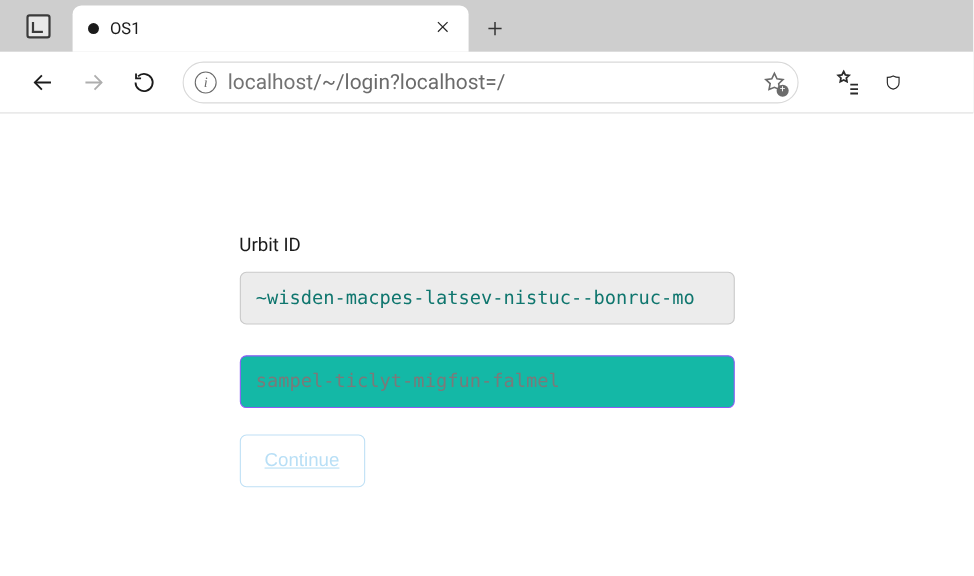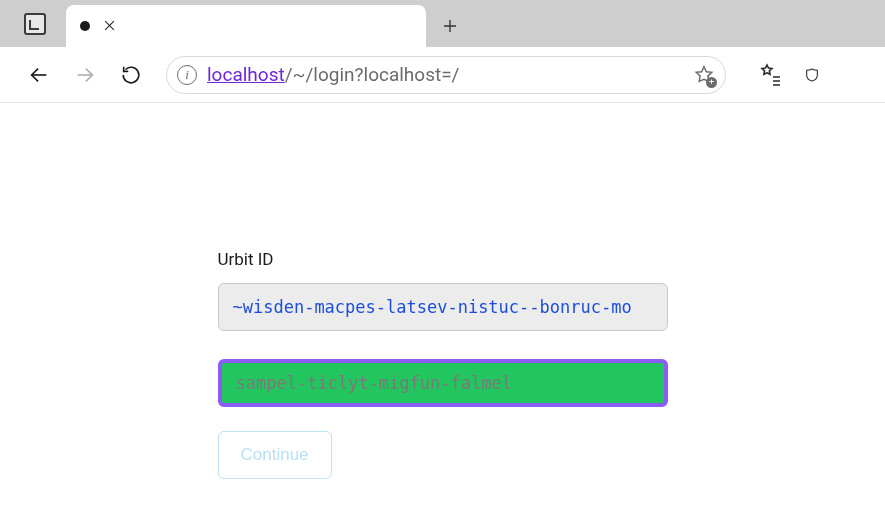--- a/index.html
+++ b/index.html
@@ -128,21 +128,21 @@
       font-family: Georgia, serif;
       font-style: italic;
     }
     .url {
       flex: 1;
       font-size: 19px;
       color: #6b6b6b;
       white-space: nowrap;
       overflow: hidden;
     }
-    .url .host { color: #6d28d9; text-decoration: underline; }
+    .url .host { color: #737373; }
     .star-plus {
       position: relative;
       width: 22px;
       height: 22px;
     }
     .star-plus svg { width: 22px; height: 22px; }
     .star-plus .plus-badge {
       position: absolute;
       right: -2px;
       bottom: -2px;
@@ -176,73 +176,74 @@
       display: flex;
       justify-content: center;
     }
     .form {
       width: 450px;
     }
     .label {
       font-size: 17px;
       color: #1b1b1b;
       margin-bottom: 14px;
-      margin-top: 36px;
     }
     .urbit-id-box {
       width: 100%;
       height: 48px;
       border: 1px solid #c9c9c9;
       border-radius: 6px;
       background: #ececec;
-      color: #1d4ed8;
+      color: #0f766e;
       font-family: ui-monospace, "SF Mono", Menlo, Consolas, monospace;
       font-size: 17px;
       display: flex;
       align-items: center;
       padding: 0 14px;
       white-space: nowrap;
       overflow: hidden;
     }
     .field-gap { height: 28px; }
     .access-key-input {
       width: 100%;
       height: 48px;
-      border: 4px solid #8b5cf6;
+      border: 1px solid #8b5cf6;
       border-radius: 6px;
-      background: #22c55e;
+      background: #14b8a6;
       font-family: ui-monospace, "SF Mono", Menlo, Consolas, monospace;
       font-size: 17px;
       padding: 0 14px;
       color: #1b1b1b;
       outline: none;
     }
     .access-key-input::placeholder { color: #7a7a7a; }
     .continue-btn {
       margin-top: 24px;
       height: 48px;
       padding: 0 22px;
       border: 1px solid #bfe0f5;
       border-radius: 6px;
       background: #fff;
       color: #b8dff6;
       font-size: 17px;
       cursor: pointer;
+      text-decoration: underline;
     }
   </style>
 </head>
 <body>
 
 <div class="chrome">
   <div class="tab-strip">
     <div class="app-icon-box">
       <div class="app-icon"></div>
     </div>
     <div class="tab">
       <span class="tab-dot"></span>
+      <span class="tab-title">OS1</span>
       <span class="tab-close">
         <svg viewBox="0 0 24 24" fill="none" stroke="#2a2a2a" stroke-width="1.8" width="15" height="15">
             <path d="M5 5l14 14M19 5L5 19"></path>
           </svg>
       </span>
     </div>
     <div class="new-tab">
       <svg viewBox="0 0 24 24" fill="none" stroke="#333" stroke-width="1.8" width="18" height="18">
           <path d="M12 4v16M4 12h16"></path>
         </svg>

